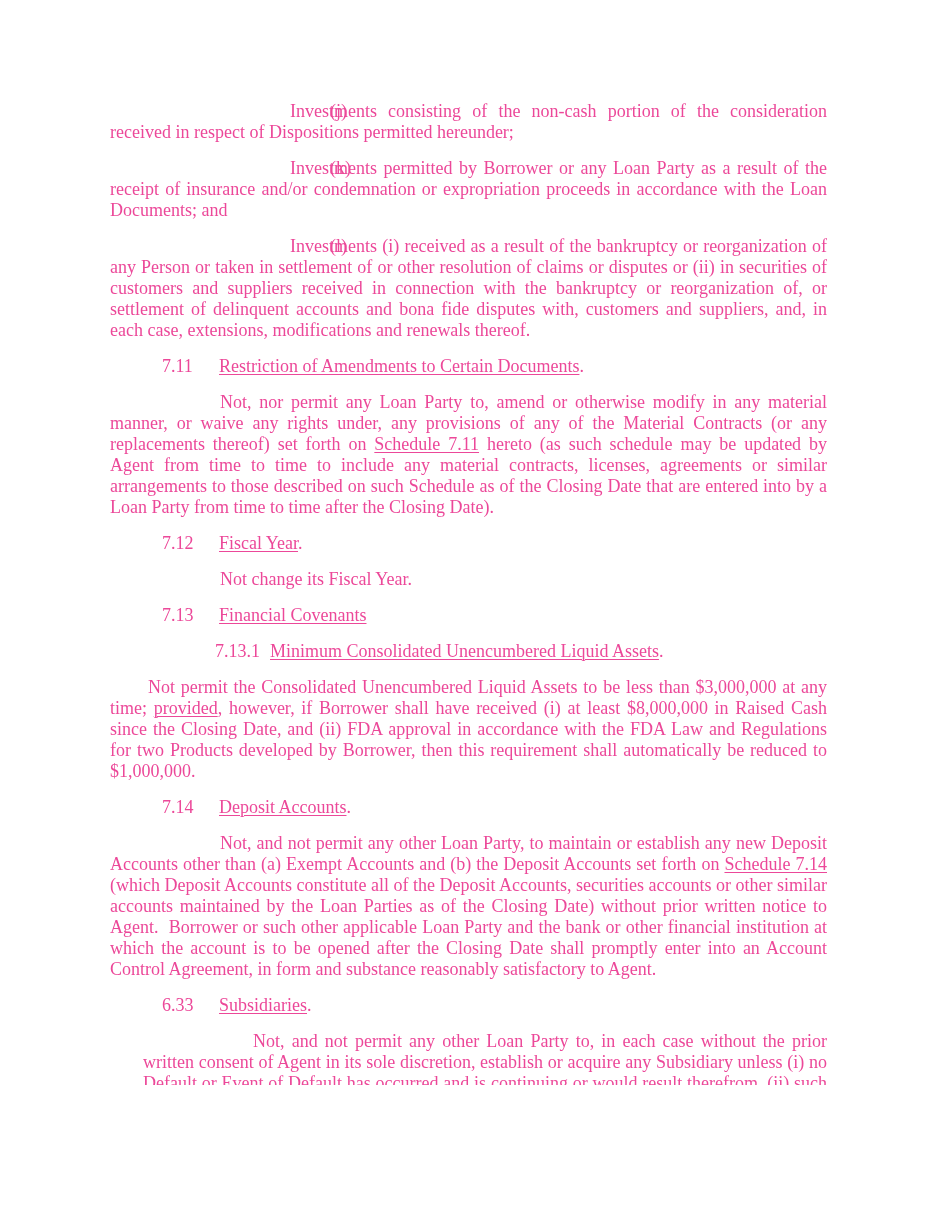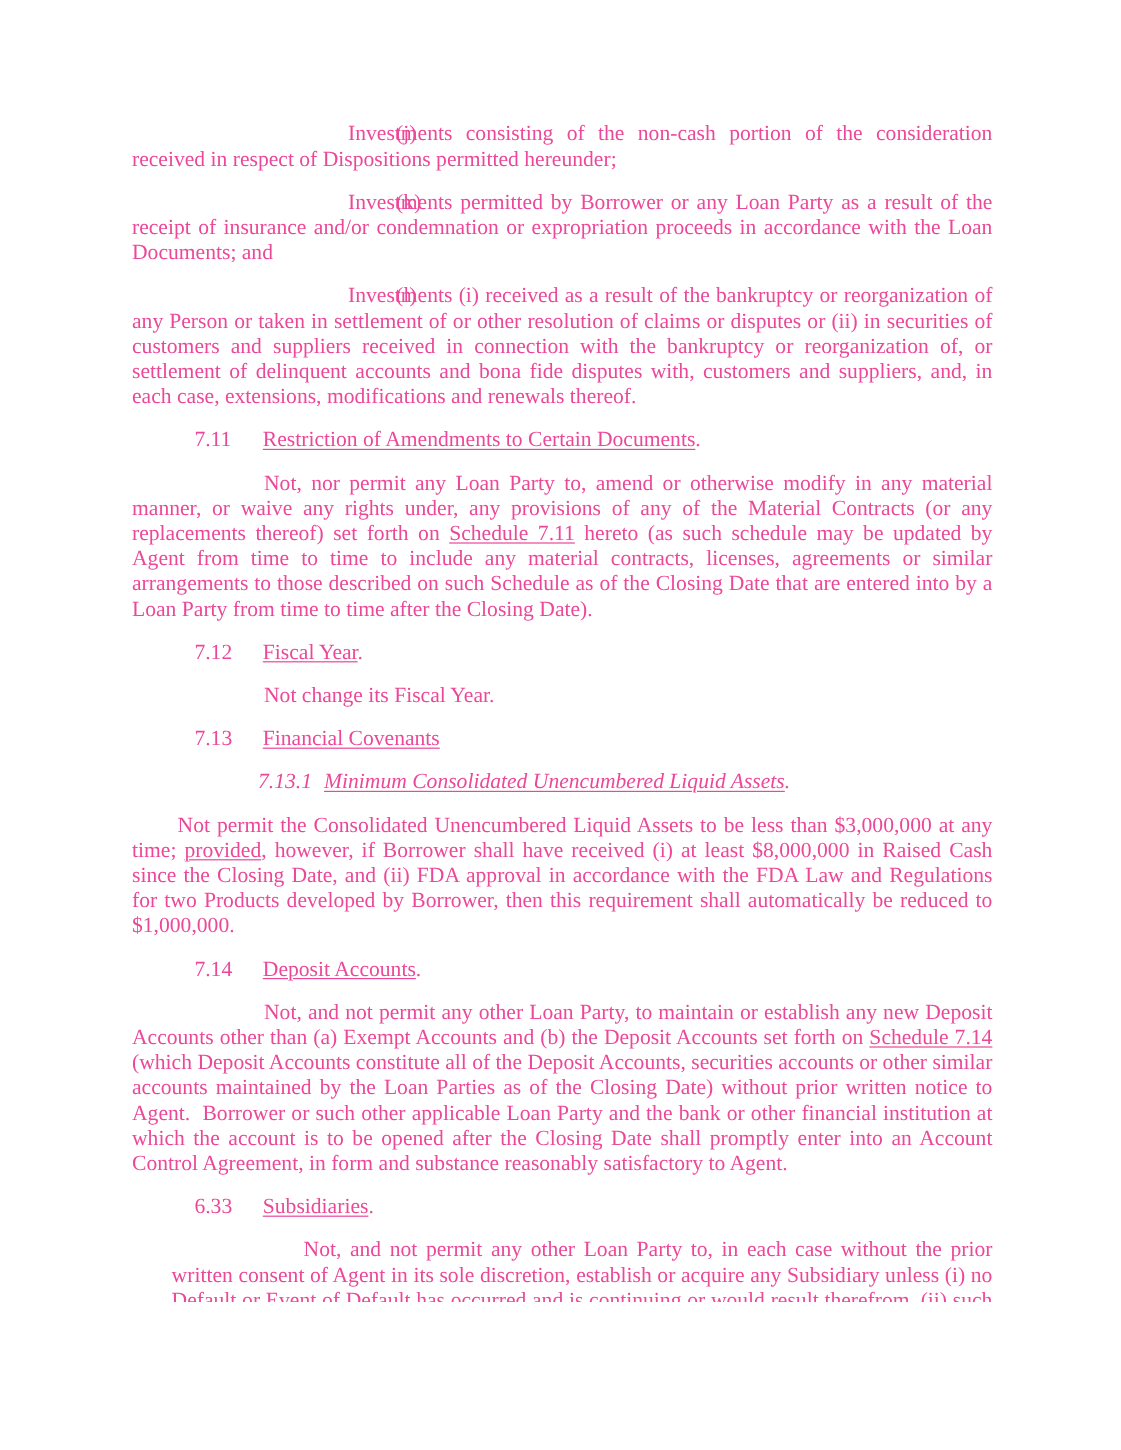--- a/index.html
+++ b/index.html
@@ -39,21 +39,20 @@
     margin: 0 0 15px 52px;
     text-align: left;
   }
   .heading .num {
     display: inline-block;
     width: 57px;
   }
   .subheading {
     margin: 0 0 15px 105px;
     text-align: left;
-    font-style: italic;
   }
   .subheading .num {
     display: inline-block;
     width: 55px;
   }
   .u {
     text-decoration: underline;
     text-decoration-thickness: 1px;
     text-underline-offset: 2px;
   }

